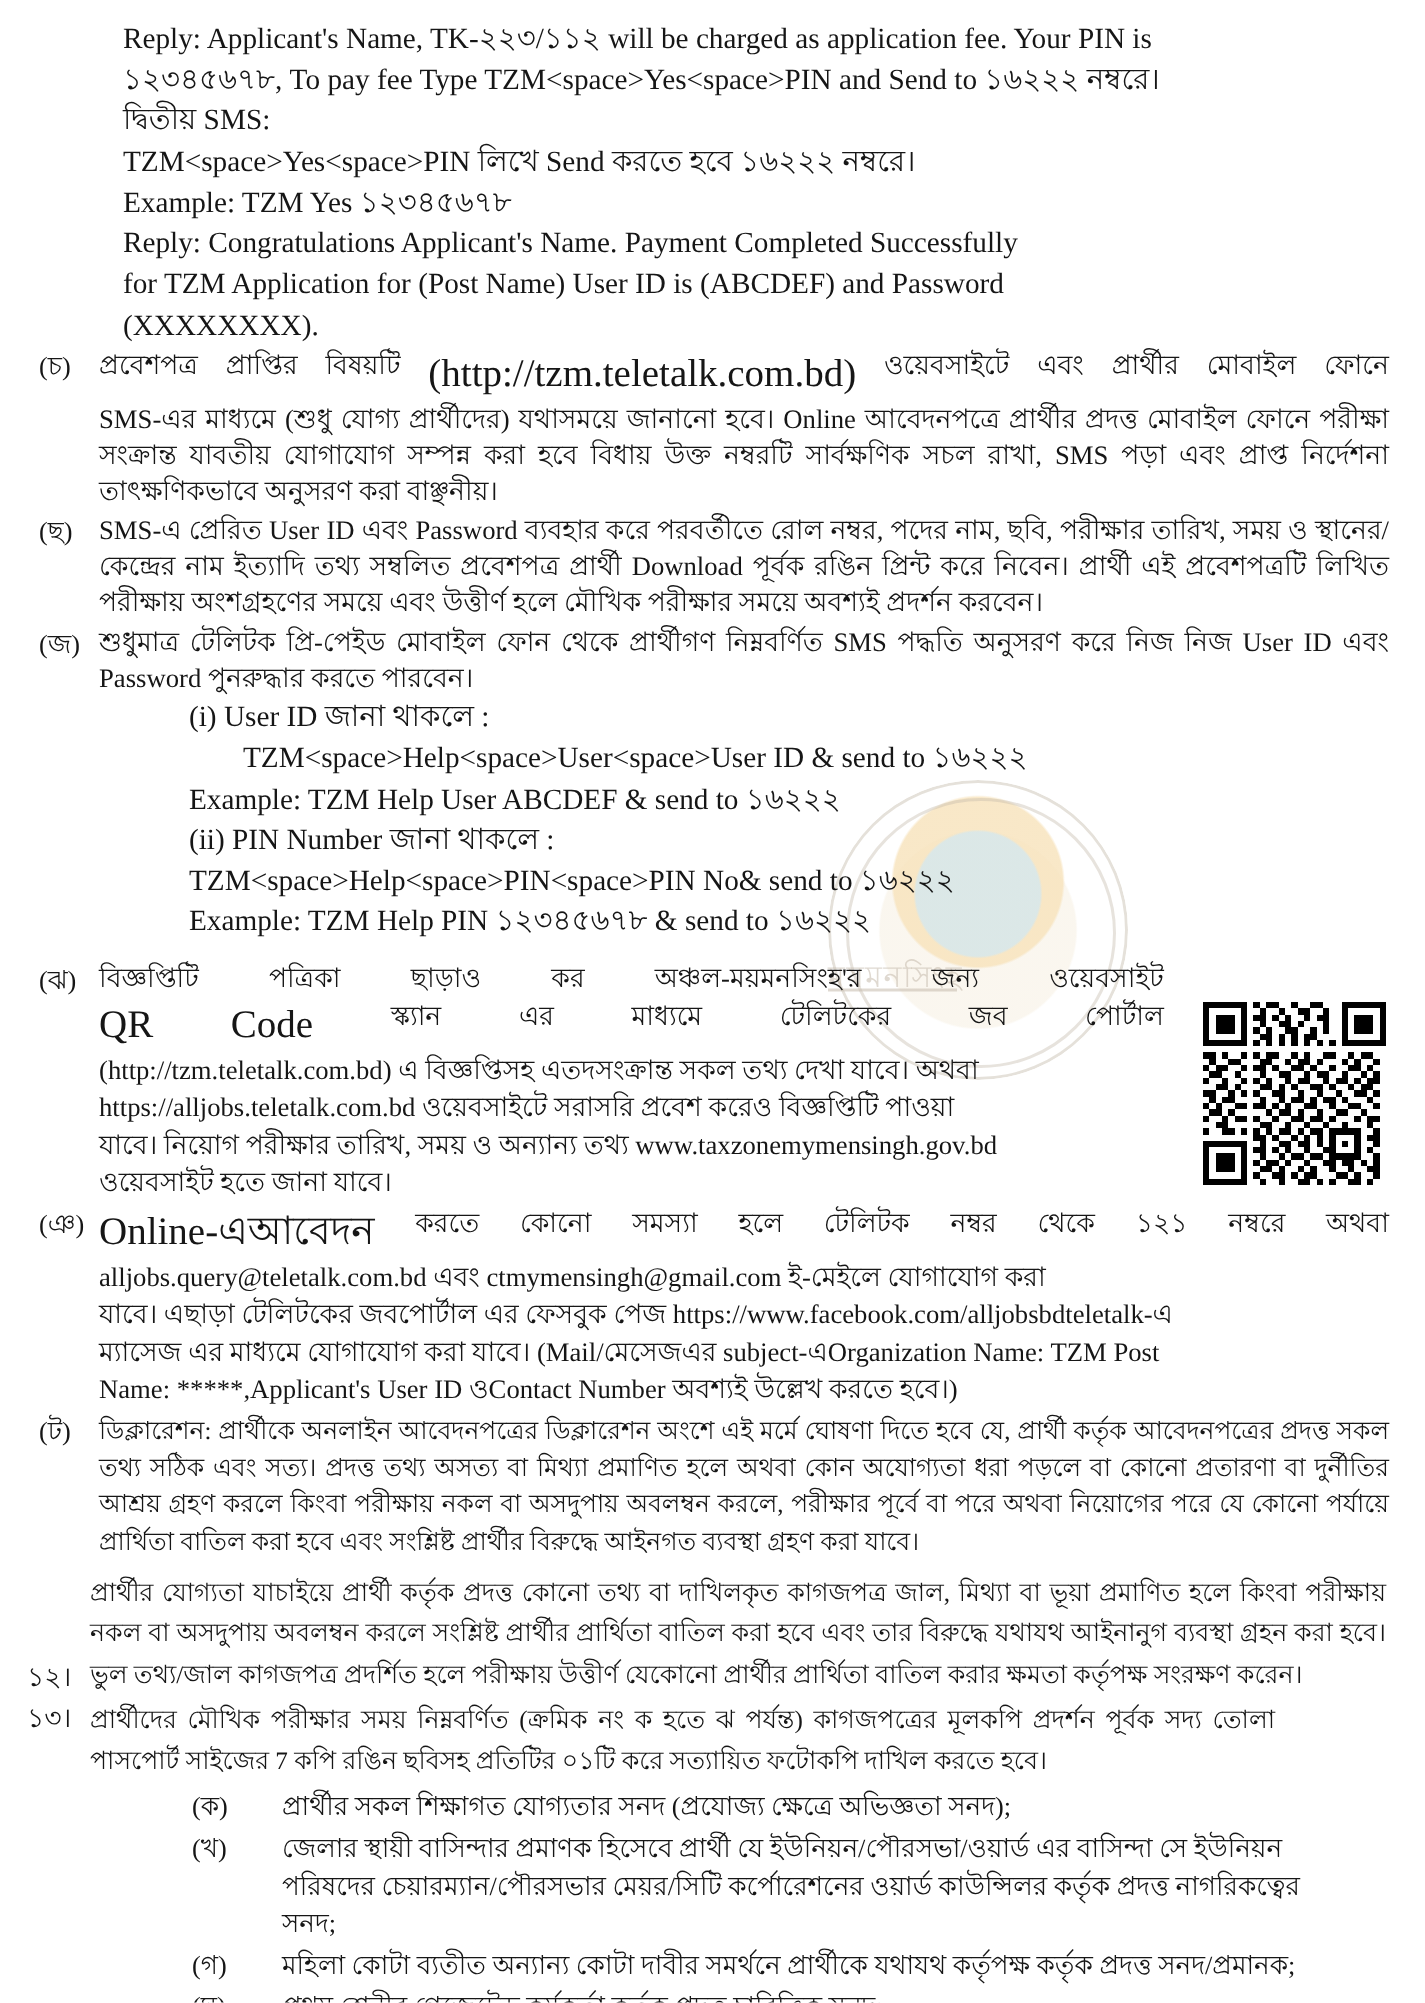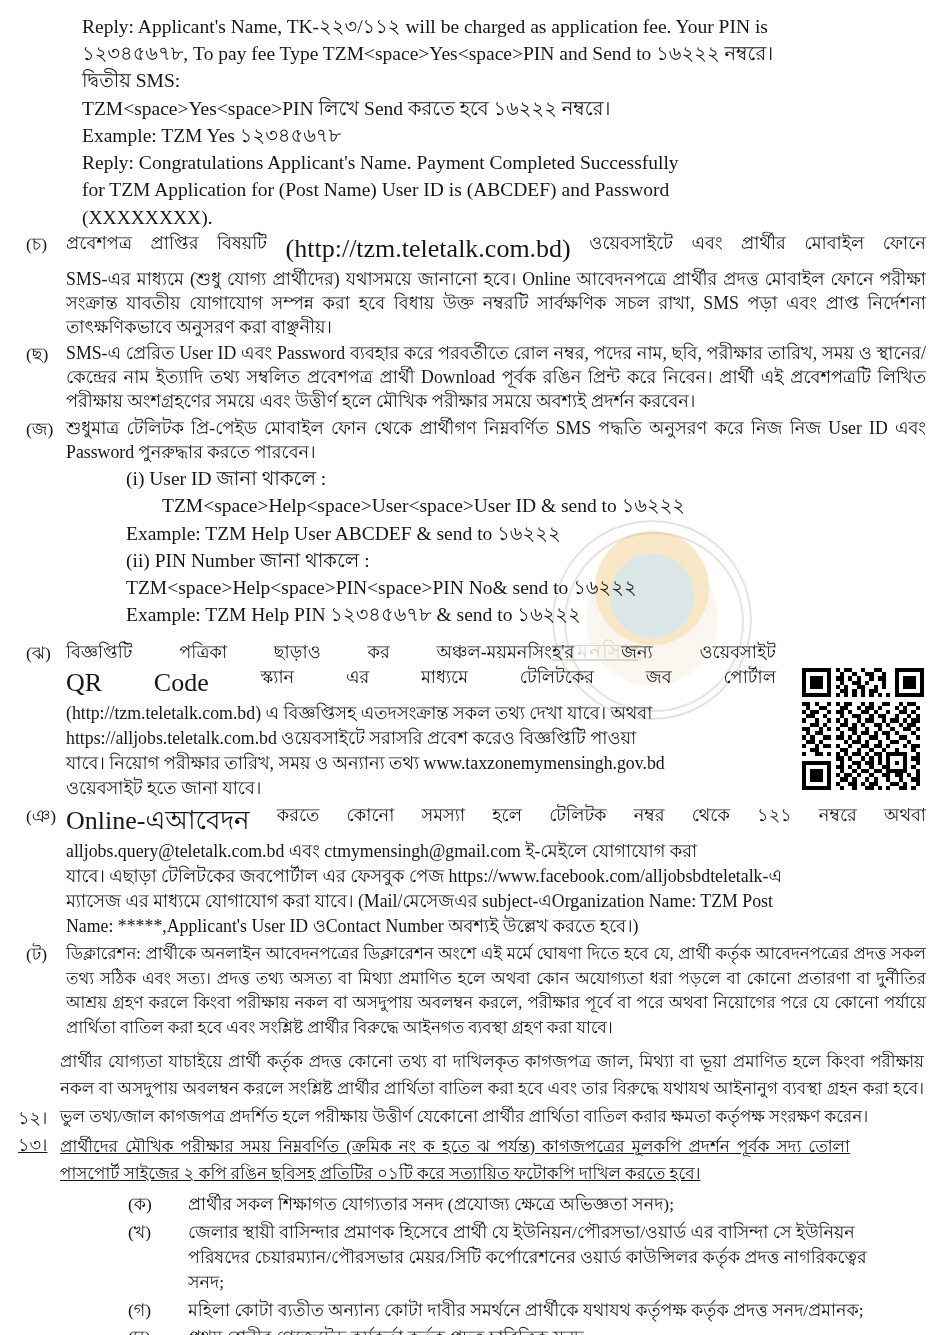--- a/index.html
+++ b/index.html
@@ -511,24 +511,24 @@
     </div>
   </div>
 
   <div class="numrow" style="margin-top:6px;align-items:flex-end;">
     <div class="num">১২।</div>
     <div class="body">
       <div class="block bn" style="font-size:16.8px; line-height:1.62;">প্রার্থীর যোগ্যতা যাচাইয়ে প্রার্থী কর্তৃক প্রদত্ত কোনো তথ্য বা দাখিলকৃত কাগজপত্র জাল, মিথ্যা বা ভূয়া প্রমাণিত হলে কিংবা পরীক্ষায় নকল বা অসদুপায় অবলম্বন করলে সংশ্লিষ্ট প্রার্থীর প্রার্থিতা বাতিল করা হবে এবং তার বিরুদ্ধে যথাযথ আইনানুগ ব্যবস্থা গ্রহন করা হবে। ভুল তথ্য/জাল কাগজপত্র প্রদর্শিত হলে পরীক্ষায় উত্তীর্ণ যেকোনো প্রার্থীর প্রার্থিতা বাতিল করার ক্ষমতা কর্তৃপক্ষ সংরক্ষণ করেন।</div>
     </div>
   </div>
 
-  <div class="numrow" style="margin-top:1px;text-decoration:underline;">
+  <div class="numrow" style="margin-top:1px;">
     <div class="num">১৩।</div>
     <div class="body">
-      <div class="block bn" style="font-size:16.8px; line-height:1.62; width:790px;">প্রার্থীদের মৌখিক পরীক্ষার সময় নিম্নবর্ণিত (ক্রমিক নং ক হতে ঝ পর্যন্ত) কাগজপত্রের মূলকপি প্রদর্শন পূর্বক সদ্য তোলা পাসপোর্ট সাইজের ২ কপি রঙিন ছবিসহ প্রতিটির ০১টি করে সত্যায়িত ফটোকপি দাখিল করতে হবে।</div>
+      <div class="block bn" style="font-size:16.8px; line-height:1.62; width:790px;">প্রার্থীদের মৌখিক পরীক্ষার সময় নিম্নবর্ণিত (ক্রমিক নং ক হতে ঝ পর্যন্ত) কাগজপত্রের মূলকপি প্রদর্শন পূর্বক সদ্য তোলা পাসপোর্ট সাইজের 7 কপি রঙিন ছবিসহ প্রতিটির ০১টি করে সত্যায়িত ফটোকপি দাখিল করতে হবে।</div>
     </div>
   </div>
 
   <div class="sub">
     <div class="subrow">
       <div class="marker">(ক)</div>
       <div class="body">প্রার্থীর সকল শিক্ষাগত যোগ্যতার সনদ (প্রযোজ্য ক্ষেত্রে অভিজ্ঞতা সনদ);</div>
     </div>
     <div class="subrow">
       <div class="marker">(খ)</div>

